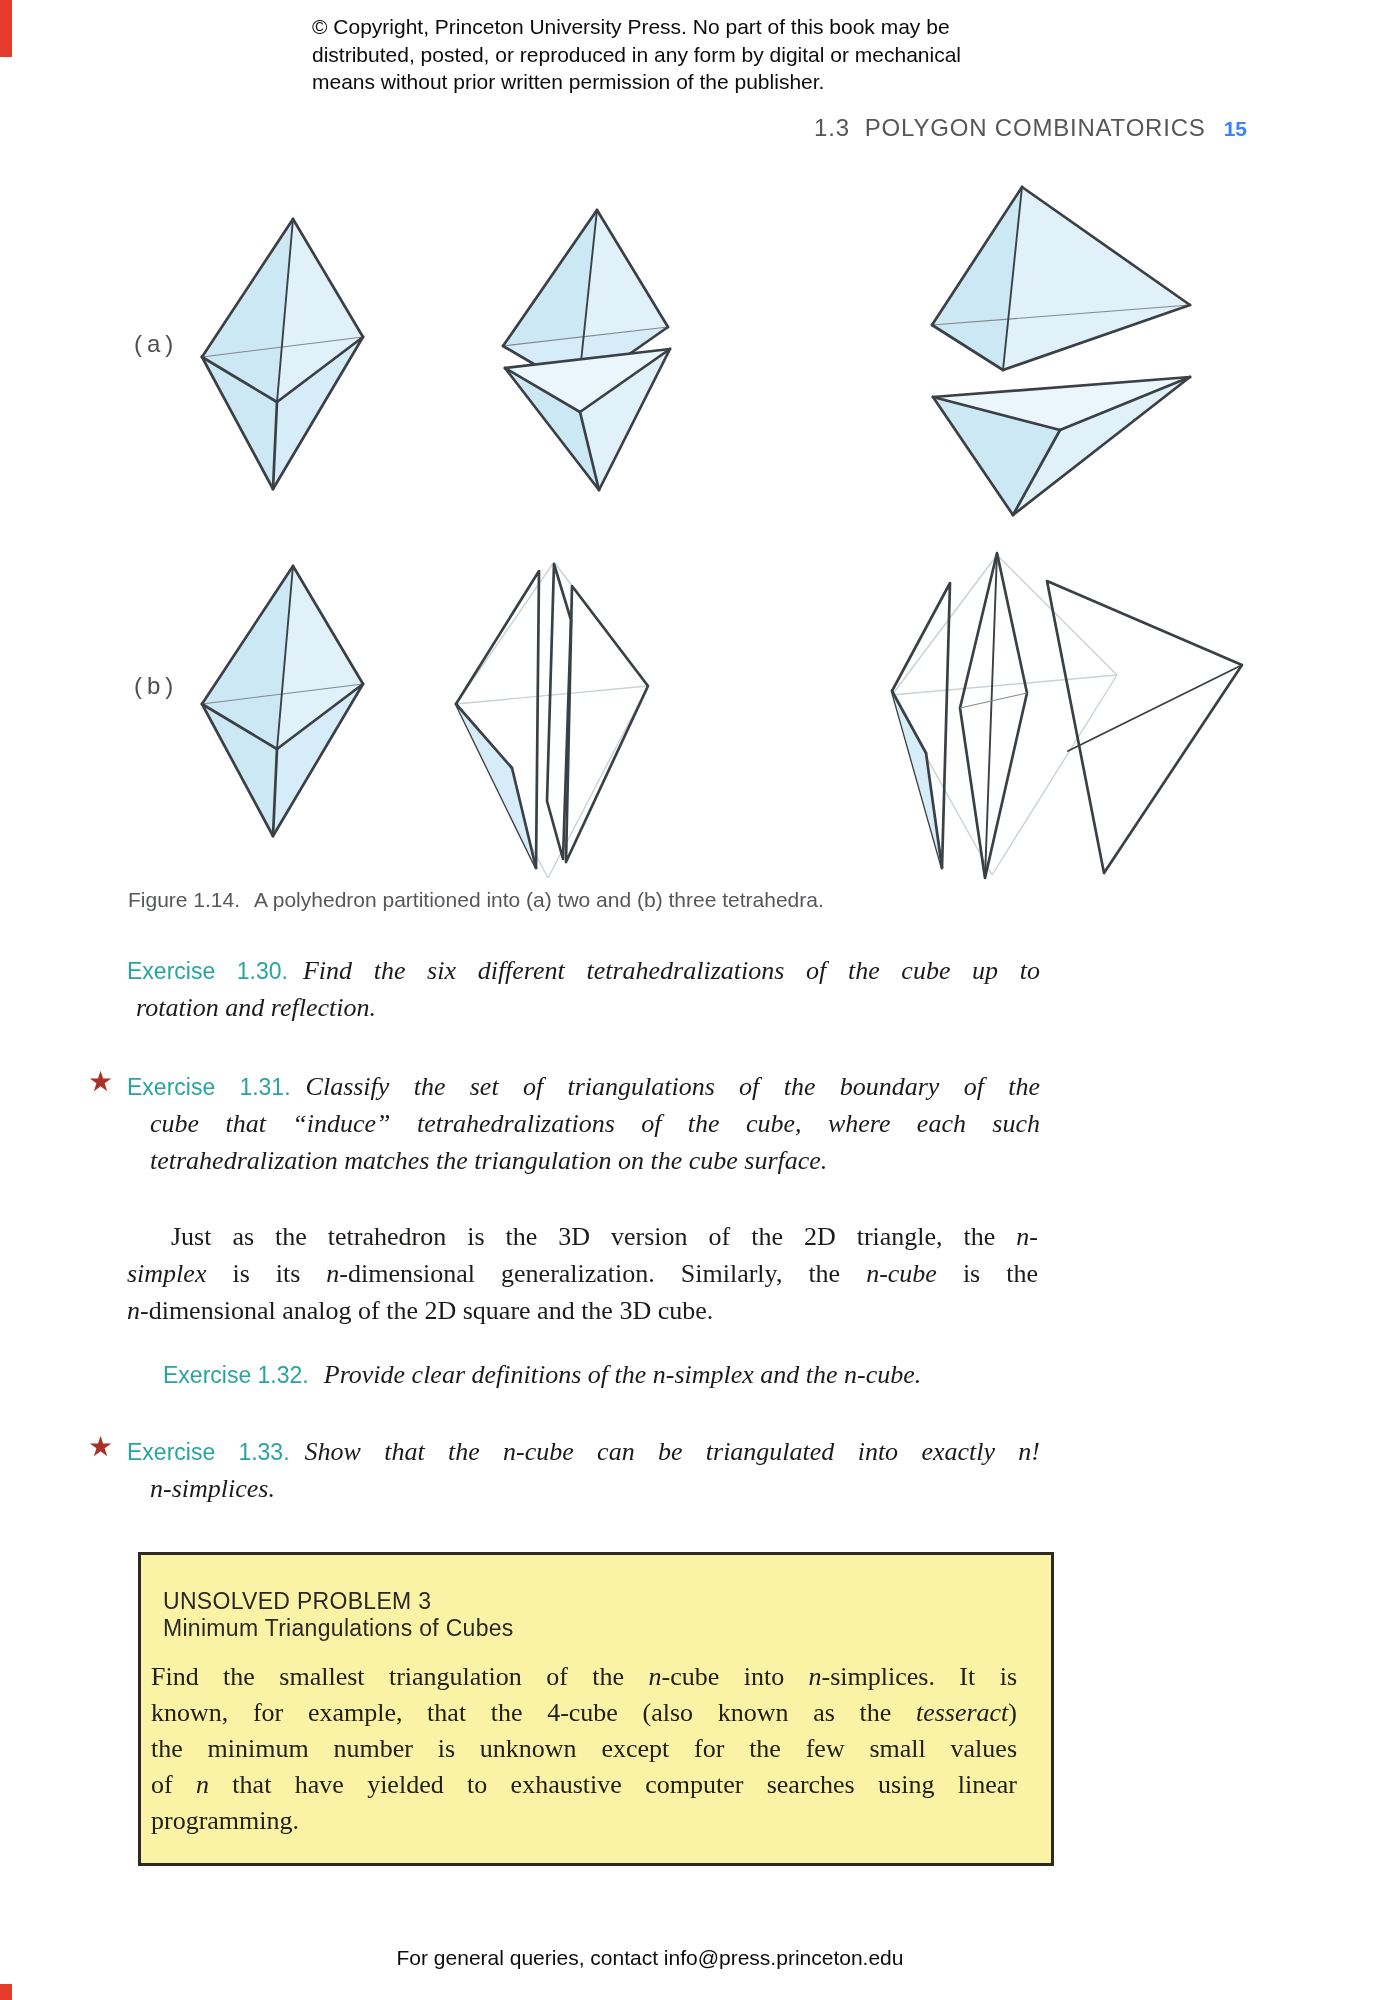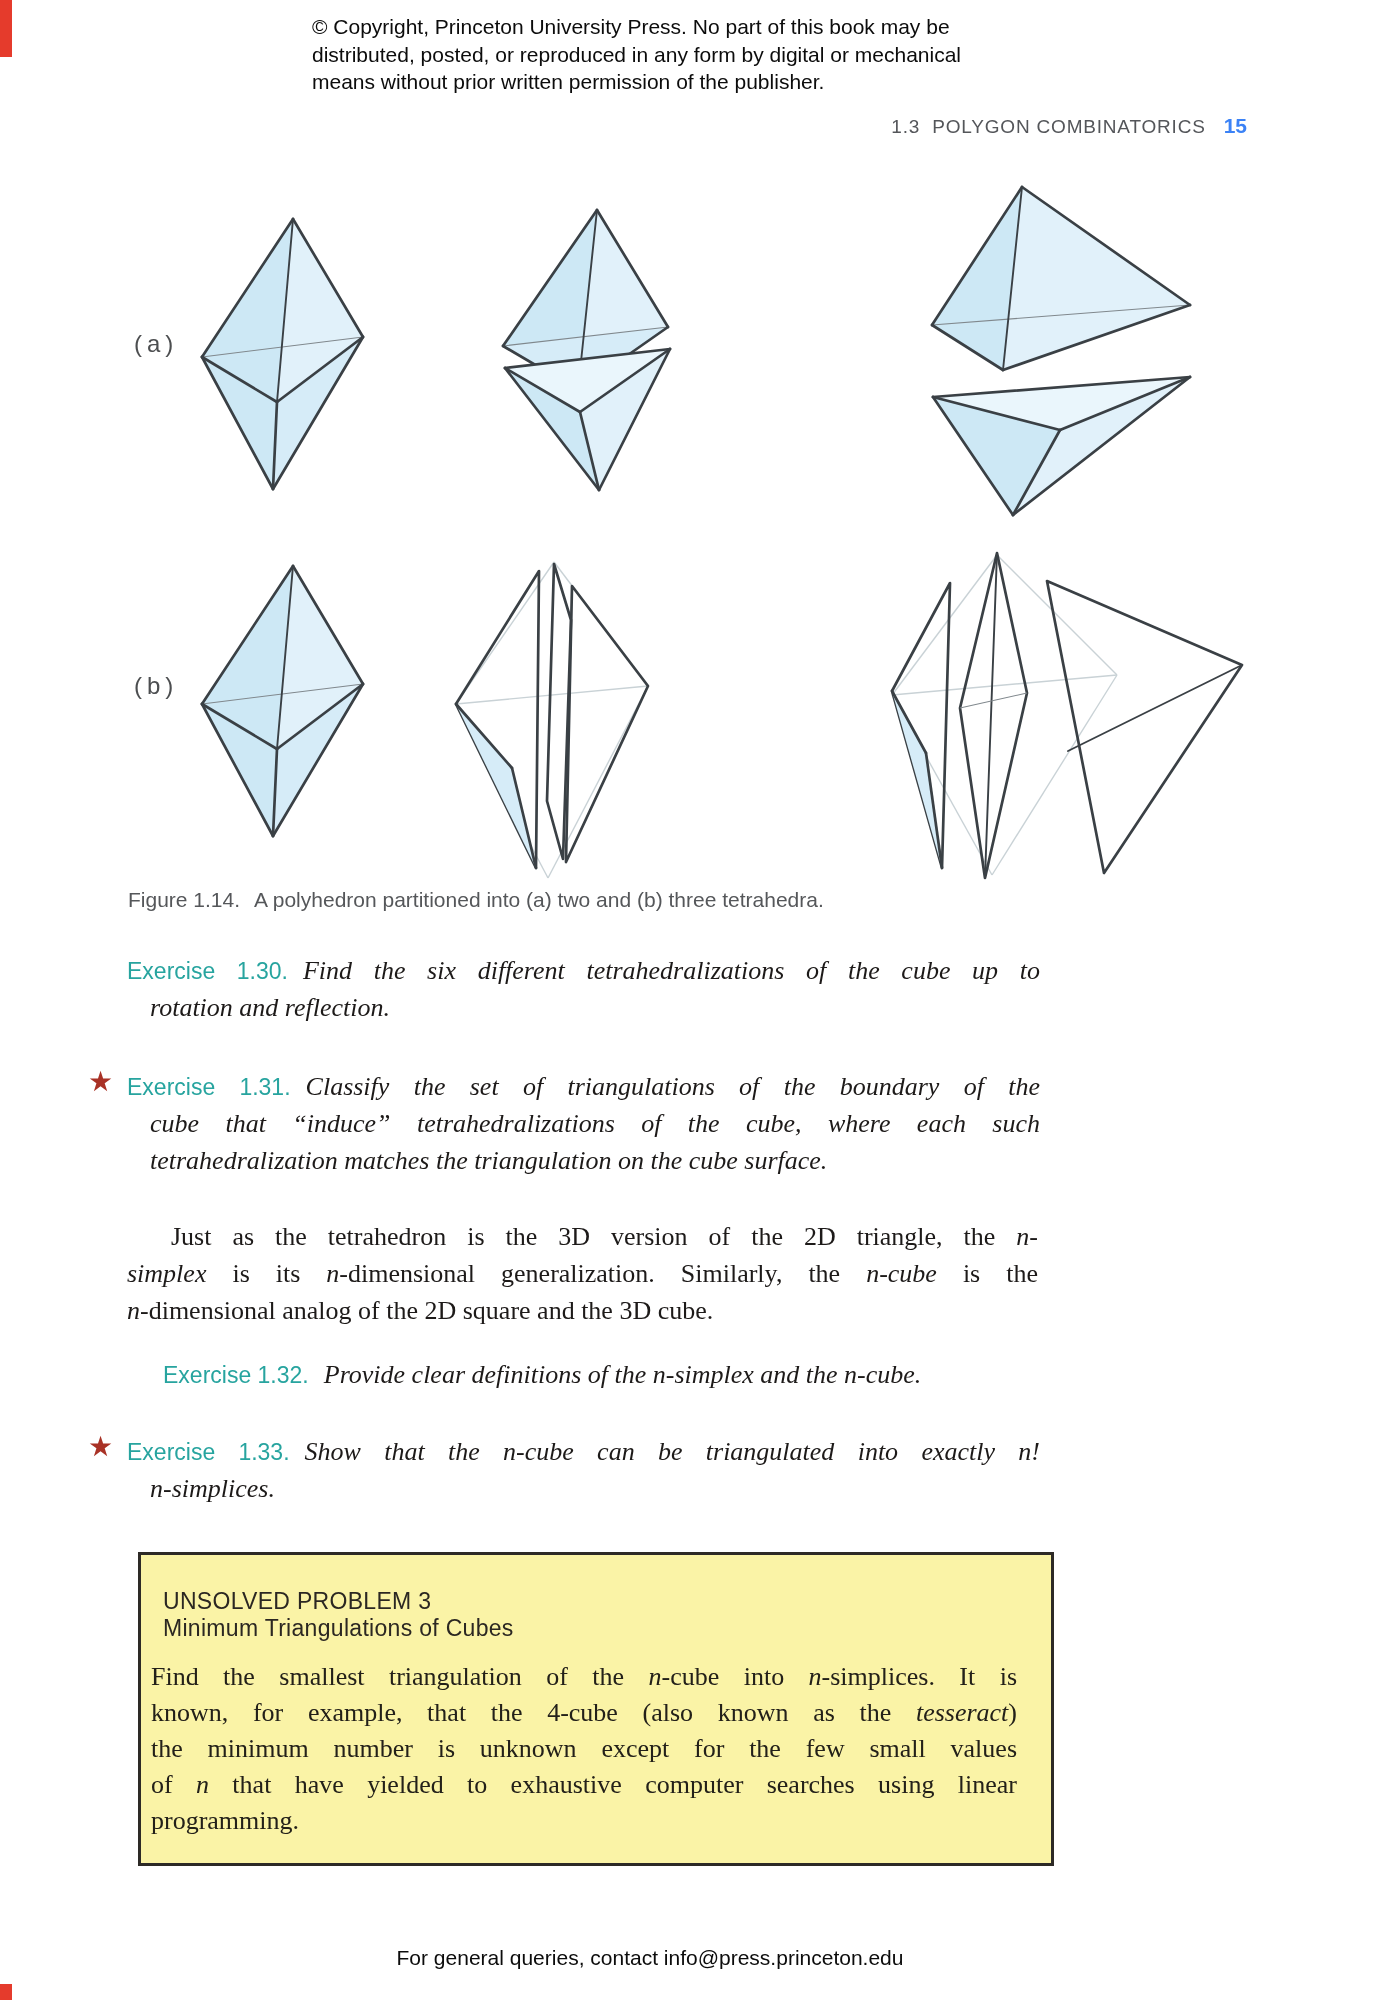--- a/index.html
+++ b/index.html
@@ -9,21 +9,21 @@
     font-family:"Liberation Sans", sans-serif;
     color:#1d1a19;
   }
   .print-mark { position:absolute; left:0; width:12px; background:#e53b2c; }
   #mark-top { top:0; height:57px; }
   #mark-bottom { top:1984px; height:16px; }
 
   .copyright { position:absolute; left:312px; top:13px; font-size:21px; line-height:27.5px; color:#0c0c0c; }
 
   .runhead { position:absolute; top:114px; left:0; width:1247px; text-align:right; white-space:nowrap; }
-  .rh-text { font-size:19px; letter-spacing:0.8px; color:#54565a; white-space:pre; }
+  .rh-text { font-size:24px; letter-spacing:0.8px; color:#54565a; white-space:pre; }
   .rh-num  { font-size:21px; font-weight:bold; color:#3b82f6; margin-left:18px; }
 
   .fig-label { position:absolute; font-size:24px; color:#4c4e50; letter-spacing:5px; }
   #lab-a { left:134px; top:330px; }
   #lab-b { left:134px; top:672px; }
 
   svg.fig { position:absolute; overflow:visible; }
   #fig-a1 { left:197px; top:215px; }
   #fig-a2 { left:496px; top:206px; }
   #fig-a3 { left:918px; top:178px; }
@@ -45,21 +45,21 @@
     white-space:nowrap;
   }
   .ex-line { font-style:italic; }
   .jl { white-space:normal; text-align:justify; text-align-last:justify; }
   .ex-label { font-family:"Liberation Sans", sans-serif; font-style:normal; font-size:23px; color:#27a49f; margin-right:15px; }
   .star { position:absolute; color:#a93226; font-size:28px; line-height:28px; font-family:"DejaVu Sans", sans-serif; }
   #star-131 { left:88px; top:1068px; }
   #star-133 { left:88px; top:1433px; }
 
   #ex130-l1 { left:127px; top:956px;  width:913px; }
-  #ex130-l2 { left:150px; top:993px;text-align:right; }
+  #ex130-l2 { left:136px; top:993px;text-align:right; }
   #ex131-l1 { left:127px; top:1072px; width:913px; }
   #ex131-l2 { left:150px; top:1109px; width:890px; }
   #ex131-l3 { left:150px; top:1146px; }
   #para-l1  { left:127px; top:1222px; width:911px; text-indent:44px; }
   #para-l2  { left:127px; top:1259px; width:911px; }
   #para-l3  { left:127px; top:1296px; }
   #ex132-l1 { left:127px; top:1360px;margin-left:36px; }
   #ex133-l1 { left:127px; top:1437px; width:913px; }
   #ex133-l2 { left:150px; top:1474px; }
   .it { font-style:italic; }

